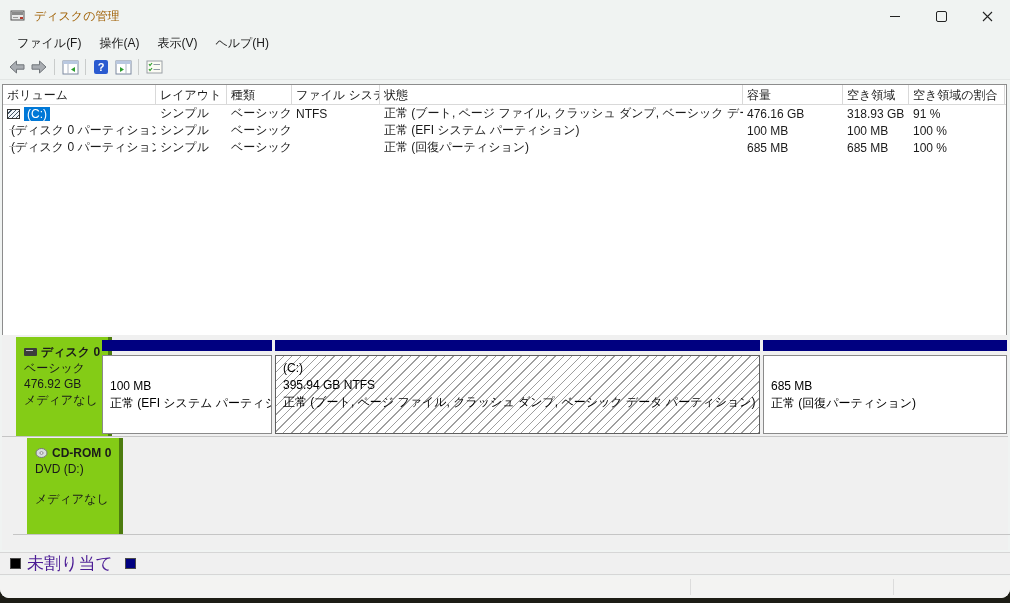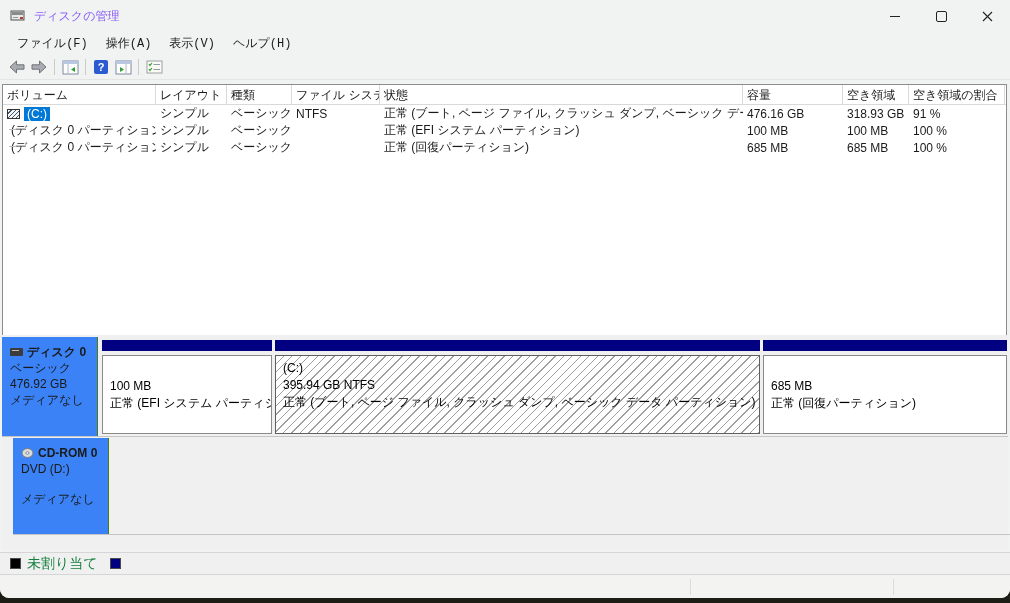--- a/index.html
+++ b/index.html
@@ -10,28 +10,28 @@
     position:relative;overflow:hidden;
     -webkit-font-smoothing:antialiased;
   }
   .window{
     position:absolute;top:0;left:0;width:1010px;height:598px;
     background:#f0f3f2;border-radius:0 0 9px 9px;overflow:hidden;
   }
   
   .titlebar{position:absolute;top:0;left:0;right:0;height:32px;display:flex;align-items:center;}
   .title-icon{margin:0 8px 0 10px;display:inline-flex;}
-  .title-text{font-size:12px;color:#8b5cf6;}
+  .title-text{font-size:12px;color:#a16207;}
   .win-controls{position:absolute;right:0;top:0;height:32px;display:flex;}
   .win-btn{width:46px;height:32px;display:flex;align-items:center;justify-content:center;background:transparent;border:0;cursor:default;}
   .min-glyph{display:block;width:10px;height:1px;background:#222;}
   .max-glyph{display:block;width:9px;height:9px;border:1px solid #222;border-radius:2px;}
   
   .menubar{position:absolute;top:32px;left:0;right:0;height:23px;display:flex;align-items:center;padding-left:8px;}
-  .menu-item{font-size:12px;color:#1a1a1a;padding:2px 9px;font-family:Liberation Mono, monospace;}
+  .menu-item{font-size:12px;color:#1a1a1a;padding:2px 9px;}
   
   .toolbar{position:absolute;top:55px;left:0;right:0;height:24px;display:flex;align-items:center;padding-left:6px;border-bottom:1px solid #e3e6e5;}
   .tb-btn{height:20px;min-width:22px;display:flex;align-items:center;justify-content:center;background:transparent;border:0;padding:0 2px;}
   .tb-sep{width:1px;height:16px;background:#c9cccb;margin:0 4px;}
   
   .listpane{
     position:absolute;left:2px;top:84px;width:1005px;height:253px;
     background:#ffffff;border:1px solid #8c8c8c;box-sizing:border-box;overflow:hidden;
   }
   .lv-header{display:flex;height:19px;background:#ffffff;border-bottom:1px solid #d9d9d9;}
@@ -43,35 +43,35 @@
   .vol-cell{display:flex;align-items:center;gap:4px;}
   .hl{background:#0078d7;color:#ffffff;padding:0 3px;}
   .icon-hatch{width:13px;height:10px;border:1px solid #333;box-sizing:border-box;
     background:repeating-linear-gradient(135deg,#f2f6fa 0 2px,#456 2px 3px);}
   .icon-disk{width:13px;height:8px;background:#3c3c3c;border-radius:1px;position:relative;}
   .icon-disk:after{content:"";position:absolute;left:2px;top:2px;width:7px;height:1px;background:#bdbdbd;}
   
   .graphpane{position:absolute;left:2px;top:335px;width:1006px;height:215px;background:#f0f0f0;}
   .disk-row{position:absolute;left:0;top:2px;width:1006px;height:100px;border-bottom:1px solid #c5c5c5;box-sizing:border-box;}
   .cd-row{position:absolute;left:0;top:103px;width:1006px;height:97px;border-bottom:1px solid #c5c5c5;box-sizing:border-box;margin-left:11px;}
-  .disk-hdr{position:absolute;left:0;top:0;width:96px;height:100%;background:#3b82f6;border-right:1px solid #4d7c0f;box-sizing:border-box;padding:7px 0 0 8px;}
+  .disk-hdr{position:absolute;left:14px;top:0;width:96px;height:100%;background:#84cc16;border-right:4px solid #4d7c0f;box-sizing:border-box;padding:7px 0 0 8px;}
   .disk-hdr .l{font-size:12px;line-height:16px;color:#1a1a1a;white-space:nowrap;}
   .disk-hdr .b{font-weight:bold;display:flex;align-items:center;gap:4px;}
   .part{position:absolute;top:3px;height:94px;}
   .part-bar{position:absolute;left:0;right:0;top:0;height:11px;background:#000080;}
   .part-body{position:absolute;left:0;right:0;top:15px;bottom:0;background:#ffffff;border:1px solid #8a8a8a;box-sizing:border-box;padding:4px 7px;overflow:hidden;}
   .part-body.centered{display:flex;flex-direction:column;justify-content:center;}
   .part-body.hatched{background:repeating-linear-gradient(135deg,#ffffff 0 5px,#9f9f9f 5px 6px);border:1px solid #5f5f5f;}
   .part-line{font-size:12px;line-height:17px;color:#000;white-space:nowrap;}
   .icon-cd{width:13px;height:11px;display:inline-flex;}
   
   .legendbar{position:absolute;left:0;top:552px;width:1010px;height:23px;background:#f0f0f0;border-top:1px solid #d6d6d6;border-bottom:1px solid #d6d6d6;display:flex;align-items:center;padding-left:10px;box-sizing:border-box;}
   .legend-item{display:flex;align-items:center;gap:6px;margin-right:12px;}
   .legend-sq{width:11px;height:11px;box-sizing:border-box;border:1px solid #4a4a4a;}
-  .legend-label{font-size:14px;color:#15803d;}
+  .legend-label{font-size:17px;color:#4c1d95;}
   .statusbar{position:absolute;left:0;top:576px;width:1010px;height:22px;background:#f3f3f2;}
   .sb-sep{position:absolute;top:3px;width:1px;height:16px;background:#dcdcdc;}
 </style>
 </head>
 <body>
 
 <div class="window">
 
   <div class="titlebar">
     <span class="title-icon">

